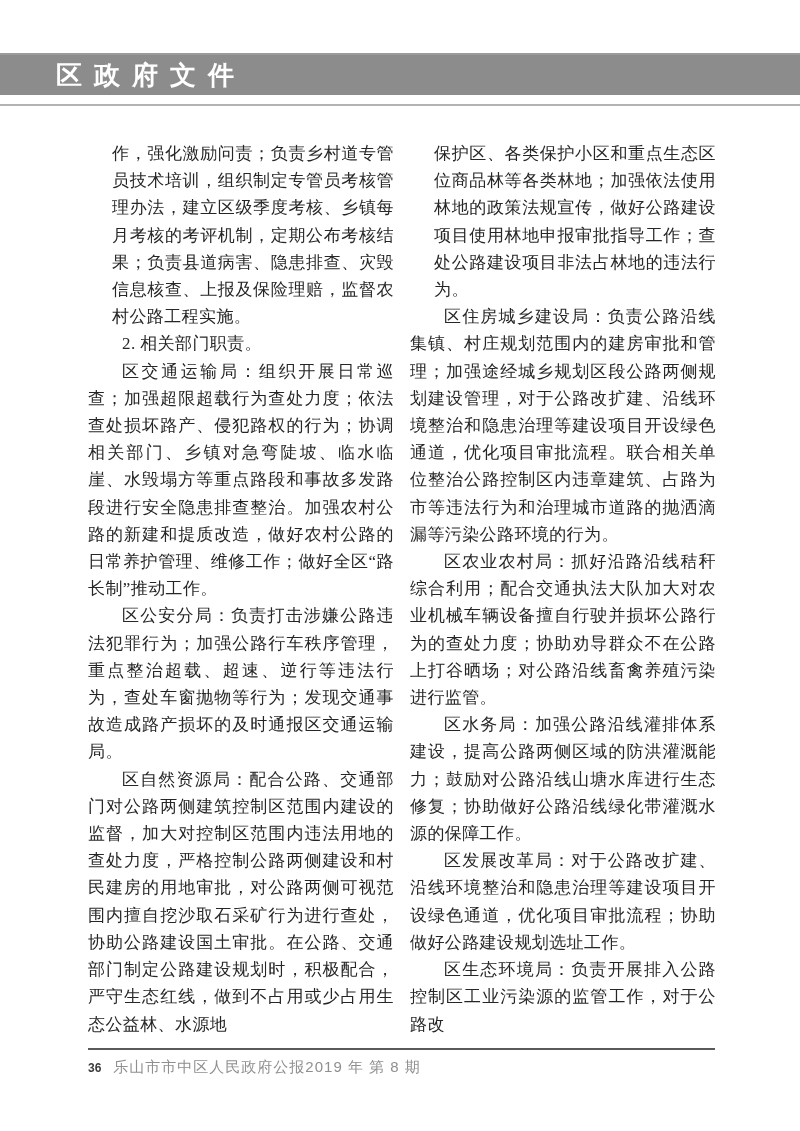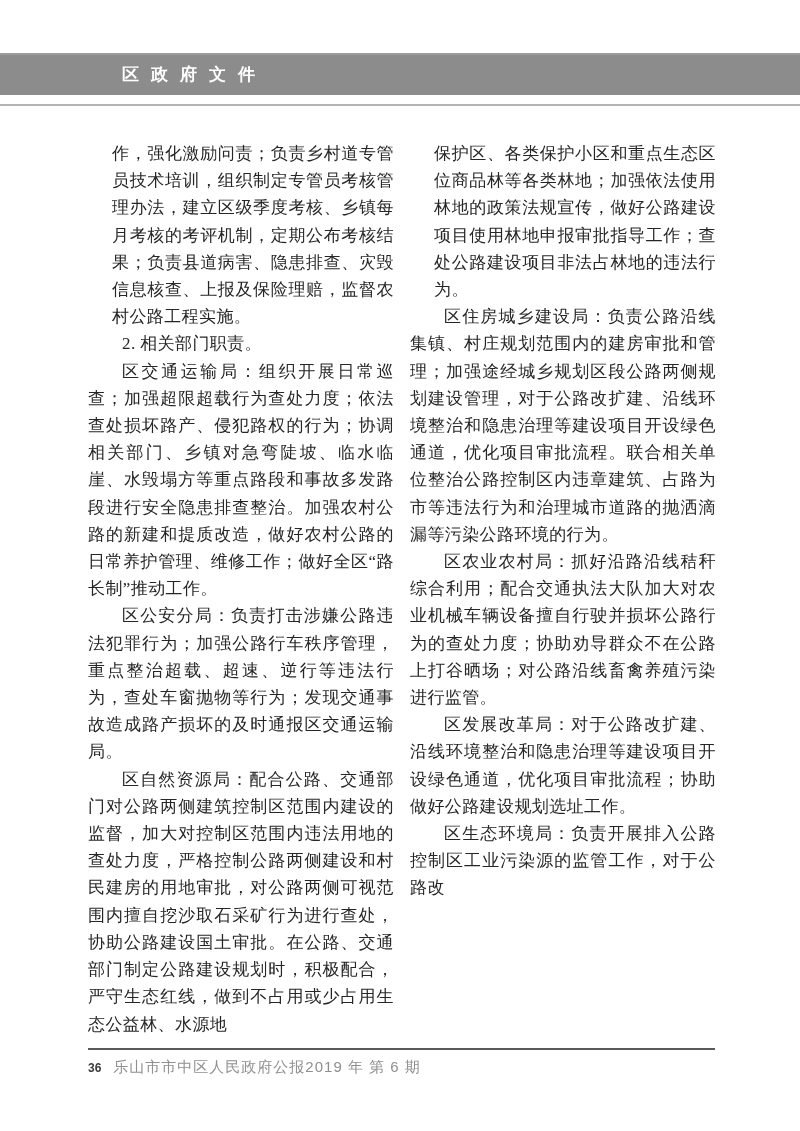--- a/index.html
+++ b/index.html
@@ -21,28 +21,27 @@
     left: 0;
     top: 53px;
     width: 800px;
     height: 42px;
     background: #8c8c8c;
     border-top: 2px solid #9b9b9b;
     box-sizing: border-box;
   }
   .header-bar .title {
     display: block;
-    padding-left: 78px;
+    padding-left: 56px;
     line-height: 40px;
     color: #ffffff;
-    font-size: 17px;
+    font-size: 26px;
     font-weight: bold;
     letter-spacing: 12px;
     font-family: "Liberation Sans", "DejaVu Sans", sans-serif;
-    margin-left: 44px;
   }
   .header-rule {
     position: absolute;
     left: 0;
     top: 104px;
     width: 800px;
     height: 2px;
     background: #b3b3b3;
   }
   
@@ -113,23 +112,24 @@
       <p class="cont">作，强化激励问责；负责乡村道专管员技术培训，组织制定专管员考核管理办法，建立区级季度考核、乡镇每月考核的考评机制，定期公布考核结果；负责县道病害、隐患排查、灾毁信息核查、上报及保险理赔，监督农村公路工程实施。</p>
       <p>2. 相关部门职责。</p>
       <p>区交通运输局：组织开展日常巡查；加强超限超载行为查处力度；依法查处损坏路产、侵犯路权的行为；协调相关部门、乡镇对急弯陡坡、临水临崖、水毁塌方等重点路段和事故多发路段进行安全隐患排查整治。加强农村公路的新建和提质改造，做好农村公路的日常养护管理、维修工作；做好全区“路长制”推动工作。</p>
       <p>区公安分局：负责打击涉嫌公路违法犯罪行为；加强公路行车秩序管理，重点整治超载、超速、逆行等违法行为，查处车窗抛物等行为；发现交通事故造成路产损坏的及时通报区交通运输局。</p>
       <p>区自然资源局：配合公路、交通部门对公路两侧建筑控制区范围内建设的监督，加大对控制区范围内违法用地的查处力度，严格控制公路两侧建设和村民建房的用地审批，对公路两侧可视范围内擅自挖沙取石采矿行为进行查处，协助公路建设国土审批。在公路、交通部门制定公路建设规划时，积极配合，严守生态红线，做到不占用或少占用生态公益林、水源地</p>
     </div>
     <div class="column">
       <p class="cont">保护区、各类保护小区和重点生态区位商品林等各类林地；加强依法使用林地的政策法规宣传，做好公路建设项目使用林地申报审批指导工作；查处公路建设项目非法占林地的违法行为。</p>
       <p>区住房城乡建设局：负责公路沿线集镇、村庄规划范围内的建房审批和管理；加强途经城乡规划区段公路两侧规划建设管理，对于公路改扩建、沿线环境整治和隐患治理等建设项目开设绿色通道，优化项目审批流程。联合相关单位整治公路控制区内违章建筑、占路为市等违法行为和治理城市道路的抛洒滴漏等污染公路环境的行为。</p>
       <p>区农业农村局：抓好沿路沿线秸秆综合利用；配合交通执法大队加大对农业机械车辆设备擅自行驶并损坏公路行为的查处力度；协助劝导群众不在公路上打谷晒场；对公路沿线畜禽养殖污染进行监管。</p>
+      <p>区水务局：加强公路沿线灌排体系建设，提高公路两侧区域的防洪灌溉能力；鼓励对公路沿线山塘水库进行生态修复；协助做好公路沿线绿化带灌溉水源的保障工作。</p>
       <p>区发展改革局：对于公路改扩建、沿线环境整治和隐患治理等建设项目开设绿色通道，优化项目审批流程；协助做好公路建设规划选址工作。</p>
       <p>区生态环境局：负责开展排入公路控制区工业污染源的监管工作，对于公路改</p>
     </div>
   </div>
 
   <div class="footer-rule"></div>
   <div class="footer-text">
-    <span class="page-num">36</span><span>乐山市市中区人民政府公报2019 年  第 6 期</span>
+    <span class="page-num">36</span><span>乐山市市中区人民政府公报2019 年  第 8 期</span>
   </div>
 
 </div>
 
 </body></html>

